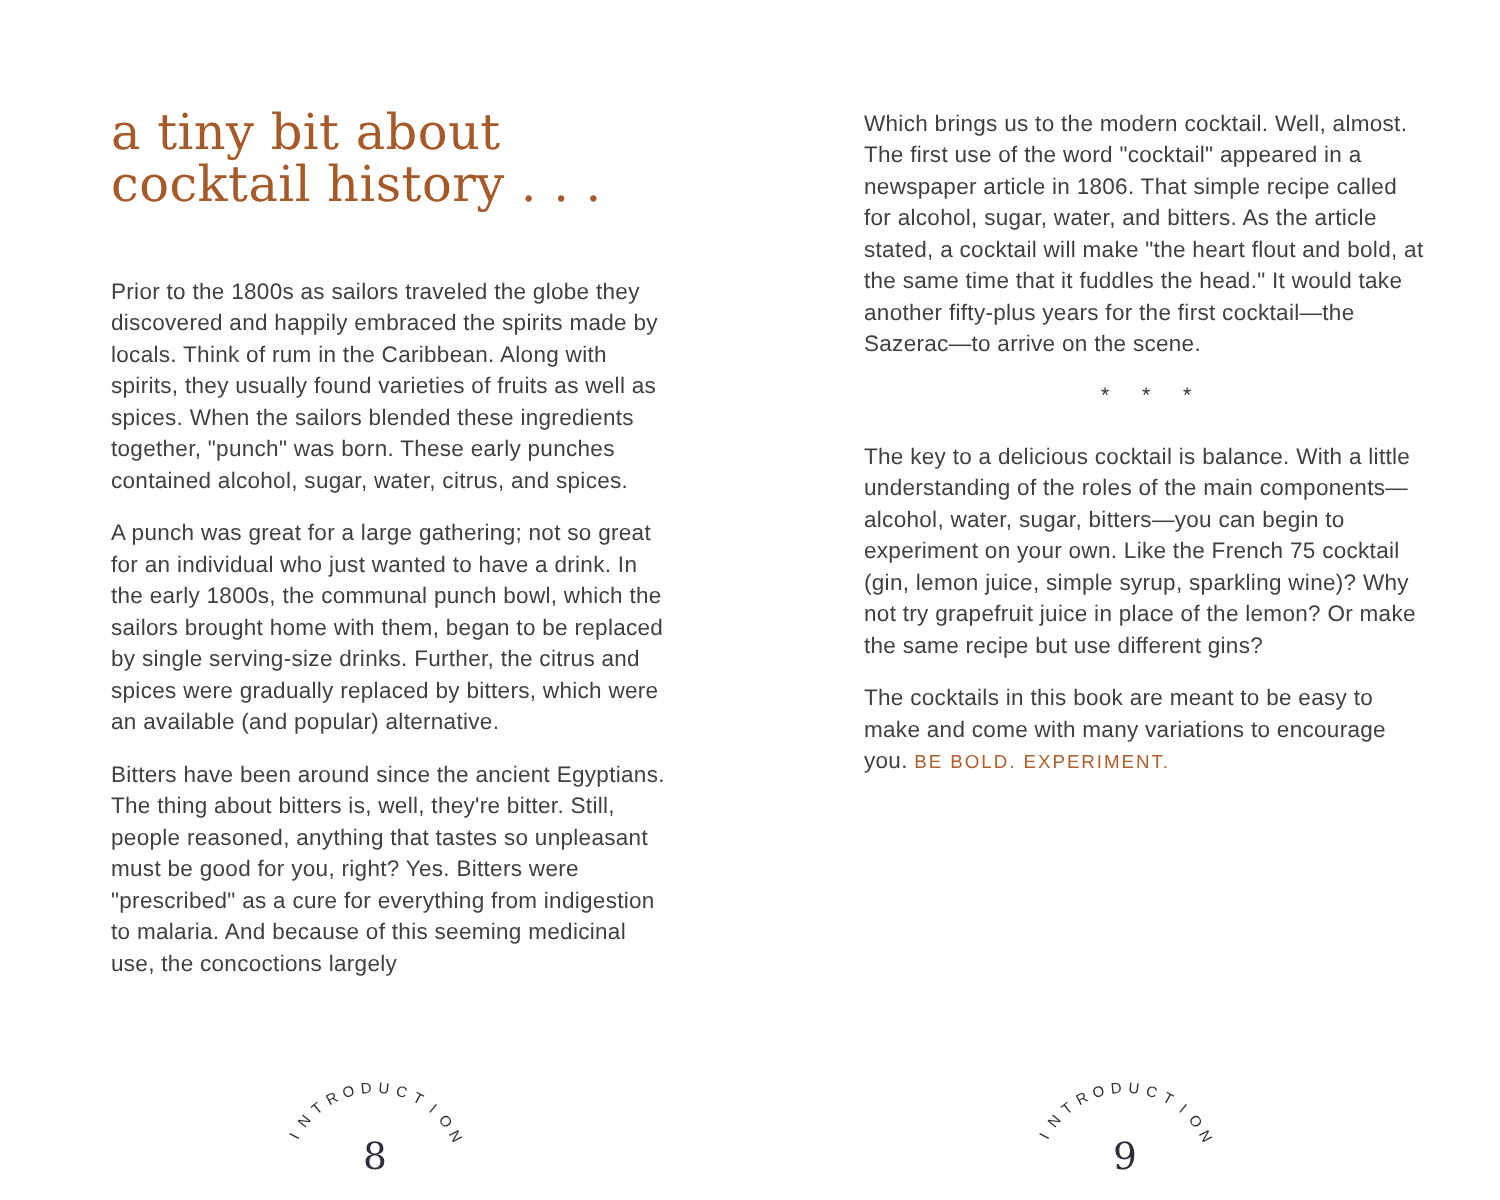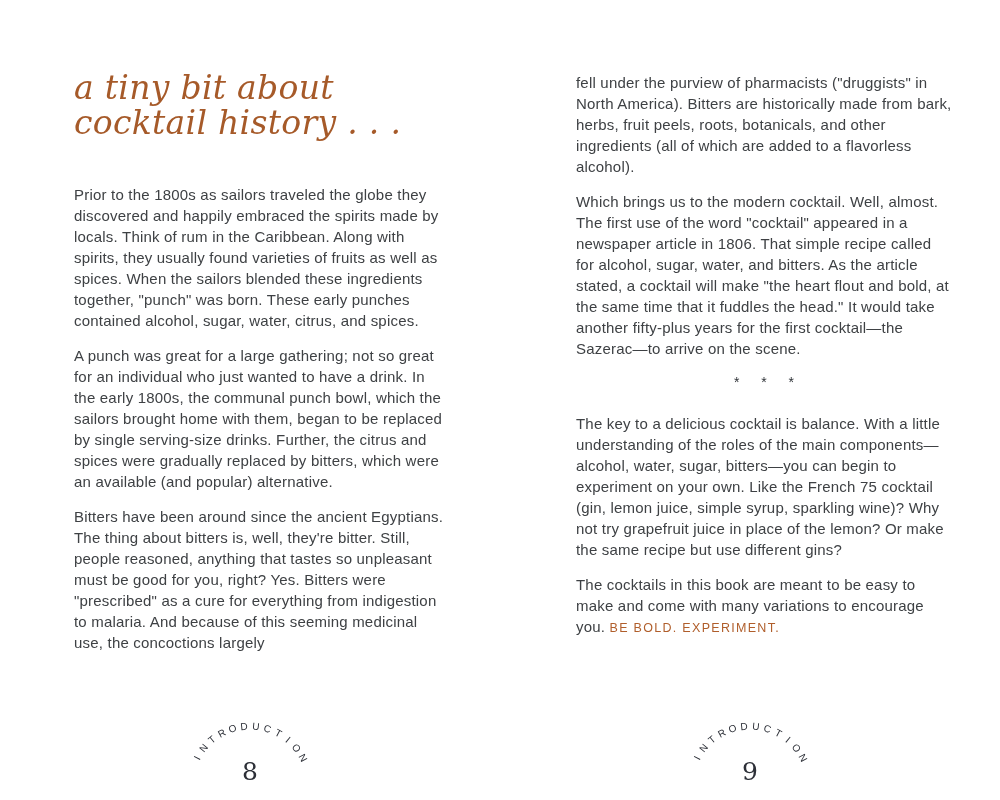--- a/index.html
+++ b/index.html
@@ -23,21 +23,20 @@
   .col-right{left:576px;top:72px;}
   .heading{
     font-family:"DejaVu Serif",serif;
     font-weight:400;
     font-size:33px;
     line-height:35px;
     letter-spacing:0.3px;
     color:var(--heading-orange);
     margin:0 0 44px 0;
     white-space:pre-line;
-    font-style:italic;
   }
   p.body{
     font-size:15px;
     line-height:21px;
     letter-spacing:0.2px;
     color:var(--body-text);
     margin:0 0 14px 0;
   }
   .divider{
     text-align:center;
@@ -87,21 +86,20 @@
 
   <div class="col col-left">
     <h1 class="heading">a tiny bit about
 cocktail history . . .</h1>
     <p class="body">Prior to the 1800s as sailors traveled the globe they discovered and happily embraced the spirits made by locals. Think of rum in the Caribbean. Along with spirits, they usually found varieties of fruits as well as spices. When the sailors blended these ingredients together, "punch" was born. These early punches contained alcohol, sugar, water, citrus, and spices.</p>
     <p class="body">A punch was great for a large gathering; not so great for an individual who just wanted to have a drink. In the early 1800s, the communal punch bowl, which the sailors brought home with them, began to be replaced by single serving-size drinks. Further, the citrus and spices were gradually replaced by bitters, which were an available (and popular) alternative.</p>
     <p class="body">Bitters have been around since the ancient Egyptians. The thing about bitters is, well, they're bitter. Still, people reasoned, anything that tastes so unpleasant must be good for you, right? Yes. Bitters were "prescribed" as a cure for everything from indigestion to malaria. And because of this seeming medicinal use, the concoctions largely</p>
   </div>
 
   <div class="col col-right">
-    <p class="body">fell under the purview of pharmacists ("druggists" in North America). Bitters are historically made from bark, herbs, fruit peels, roots, botanicals, and other ingredients (all of which are added to a flavorless alcohol).</p>
     <p class="body">Which brings us to the modern cocktail. Well, almost. The first use of the word "cocktail" appeared in a newspaper article in 1806. That simple recipe called for alcohol, sugar, water, and bitters. As the article stated, a cocktail will make "the heart flout and bold, at the same time that it fuddles the head." It would take another fifty-plus years for the first cocktail—the Sazerac—to arrive on the scene.</p>
     <div class="divider">* * *</div>
     <p class="body">The key to a delicious cocktail is balance. With a little understanding of the roles of the main components—alcohol, water, sugar, bitters—you can begin to experiment on your own. Like the French 75 cocktail (gin, lemon juice, simple syrup, sparkling wine)? Why not try grapefruit juice in place of the lemon? Or make the same recipe but use different gins?</p>
     <p class="body"><span>The cocktails in this book are meant to be easy to make and come with many variations to encourage you. </span><span class="accent">BE BOLD. EXPERIMENT.</span></p>
   </div>
 
   <div class="footer footer-left">
     <div class="arc">
         <span class="arc-letter" style="transform: translate(-50%, -50%) rotate(-62deg) translateY(-60px);">I</span>
         <span class="arc-letter" style="transform: translate(-50%, -50%) rotate(-50.7273deg) translateY(-60px);">N</span>

